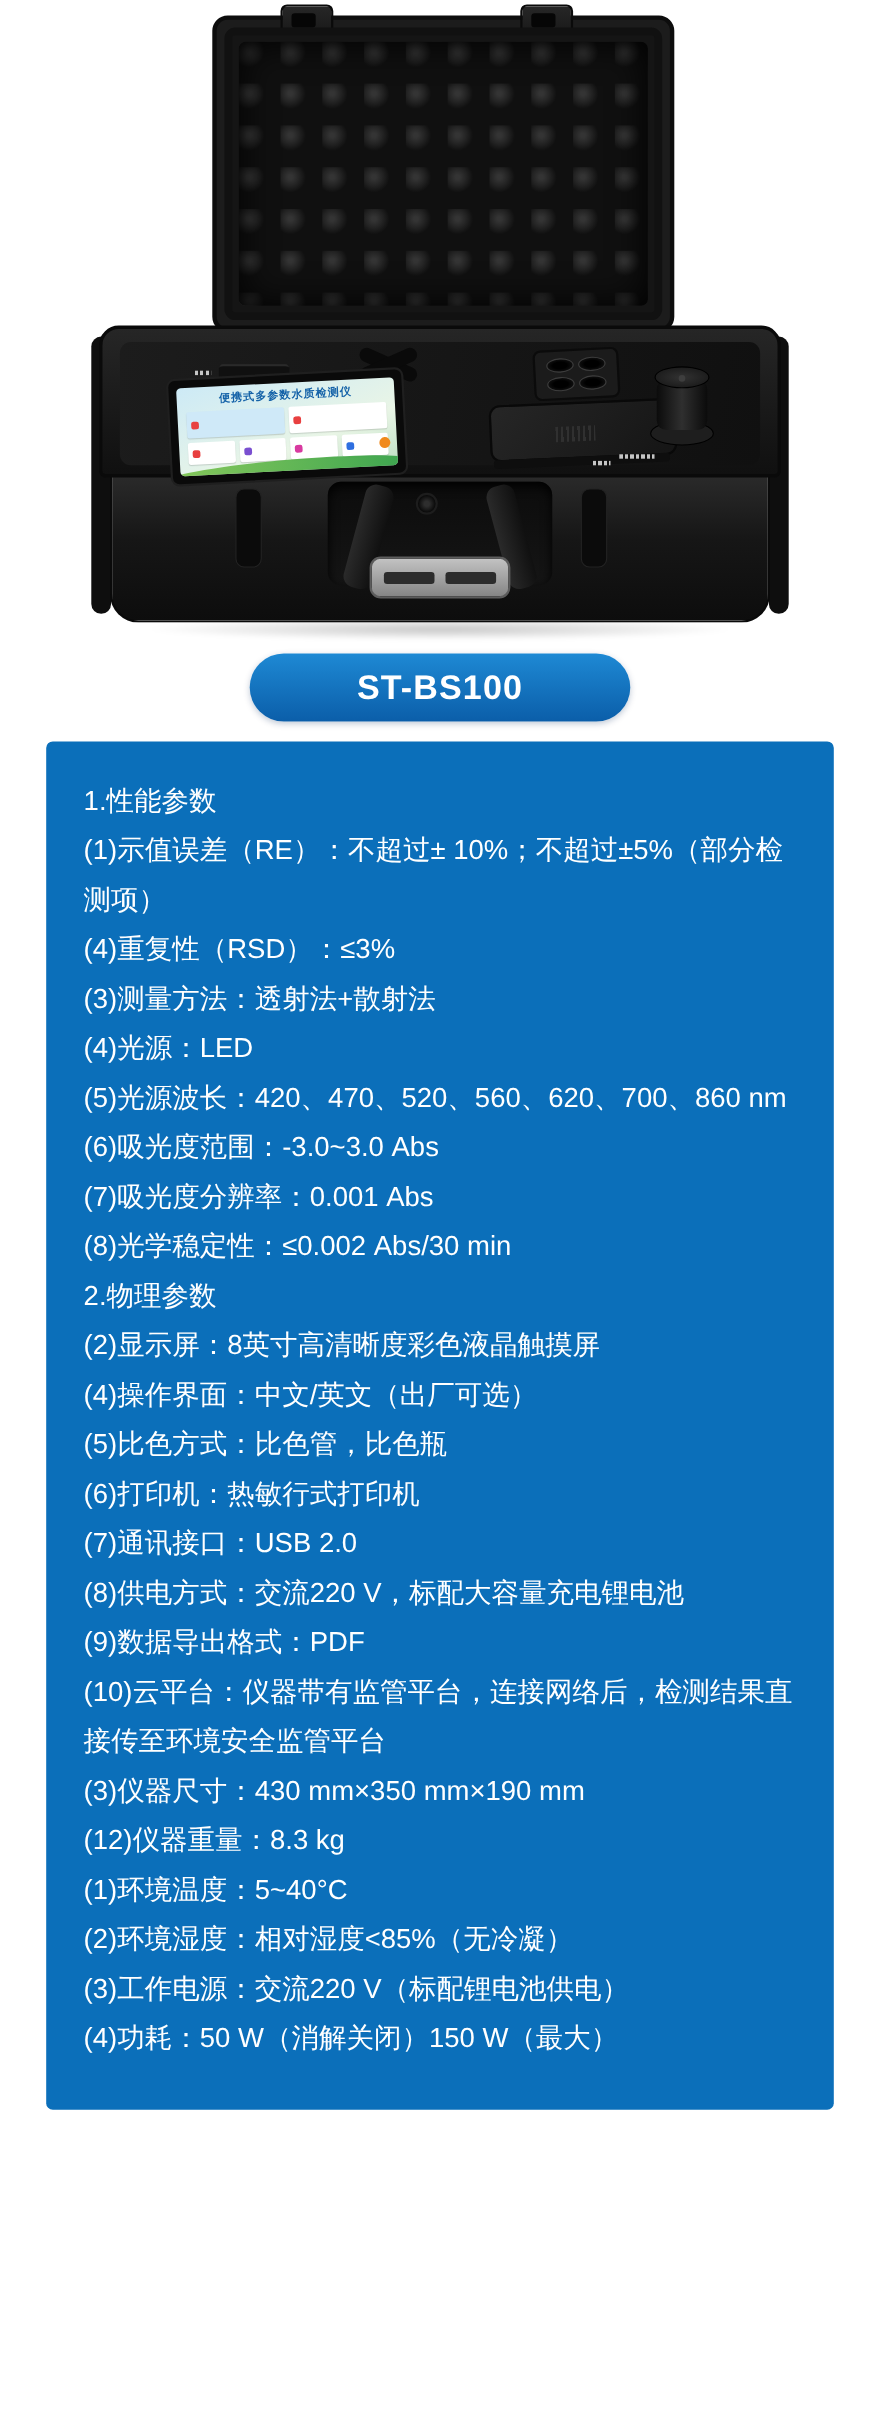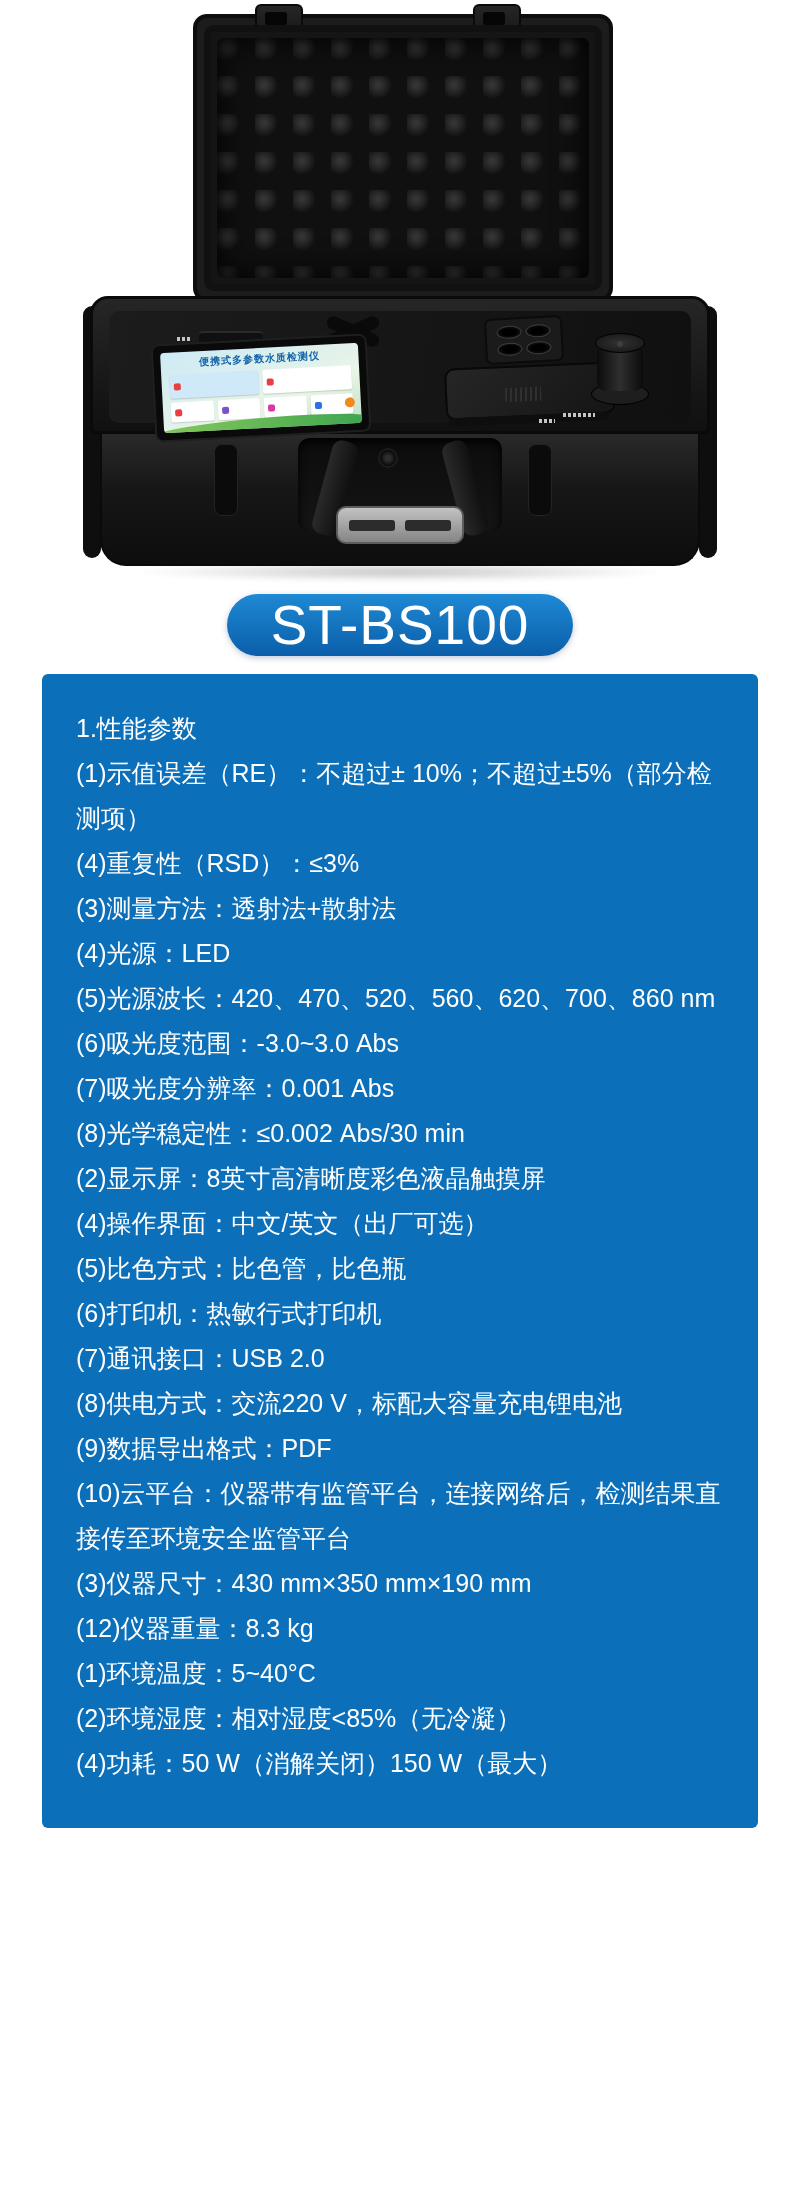--- a/index.html
+++ b/index.html
@@ -127,21 +127,21 @@
         background:repeating-linear-gradient(90deg,#d9d9d9 0 3px,transparent 3px 5px);}
   .ml-a{left:84px;top:38px;width:15px;}
   .ml-b{left:470px;top:114px;width:32px;}
   .ml-c{left:446px;top:120px;width:16px;}
 
   
   .model-badge{margin:6px auto 0;width:346px;height:62px;border-radius:32px;
         background:linear-gradient(180deg,var(--badge-top,#1e89d4),var(--badge-bottom,#0b5ea9));
         display:flex;align-items:center;justify-content:center;
         box-shadow:0 2px 6px rgba(0,40,90,.25);}
-  .model-badge span{color:var(--text-white,#fff);font-size:55px;font-weight:normal;letter-spacing:1px;}
+  .model-badge span{color:var(--text-white,#fff);font-size:31px;font-weight:bold;letter-spacing:1px;}
 
   
   .spec-panel{margin:18px auto 0;width:716px;border-radius:6px;
         background:var(--panel-blue,#0b6fba);
         padding:32px 34px 42px;color:var(--text-white,#fff);
         font-size:25px;line-height:45px;}
   .spec-line{color:var(--text-white,#fff);}
 </style>
 </head>
 <body>
@@ -243,27 +243,29 @@
   <div id="spec-list">
       <div class="spec-line">1.性能参数</div>
       <div class="spec-line">(1)示值误差（RE）：不超过± 10%；不超过±5%（部分检测项）</div>
       <div class="spec-line">(4)重复性（RSD）：≤3%</div>
       <div class="spec-line">(3)测量方法：透射法+散射法</div>
       <div class="spec-line">(4)光源：LED</div>
       <div class="spec-line">(5)光源波长：420、470、520、560、620、700、860 nm</div>
       <div class="spec-line">(6)吸光度范围：-3.0~3.0 Abs</div>
       <div class="spec-line">(7)吸光度分辨率：0.001 Abs</div>
       <div class="spec-line">(8)光学稳定性：≤0.002 Abs/30 min</div>
+      <div class="spec-line">2.物理参数</div>
       <div class="spec-line">(2)显示屏：8英寸高清晰度彩色液晶触摸屏</div>
       <div class="spec-line">(4)操作界面：中文/英文（出厂可选）</div>
       <div class="spec-line">(5)比色方式：比色管，比色瓶</div>
       <div class="spec-line">(6)打印机：热敏行式打印机</div>
       <div class="spec-line">(7)通讯接口：USB 2.0</div>
       <div class="spec-line">(8)供电方式：交流220 V，标配大容量充电锂电池</div>
       <div class="spec-line">(9)数据导出格式：PDF</div>
       <div class="spec-line">(10)云平台：仪器带有监管平台，连接网络后，检测结果直接传至环境安全监管平台</div>
       <div class="spec-line">(3)仪器尺寸：430 mm×350 mm×190 mm</div>
       <div class="spec-line">(12)仪器重量：8.3 kg</div>
       <div class="spec-line">(1)环境温度：5~40°C</div>
       <div class="spec-line">(2)环境湿度：相对湿度&lt;85%（无冷凝）</div>
+      <div class="spec-line">(3)工作电源：交流220 V（标配锂电池供电）</div>
       <div class="spec-line">(4)功耗：50 W（消解关闭）150 W（最大）</div>
     </div>
 </div>
 
 </body></html>

